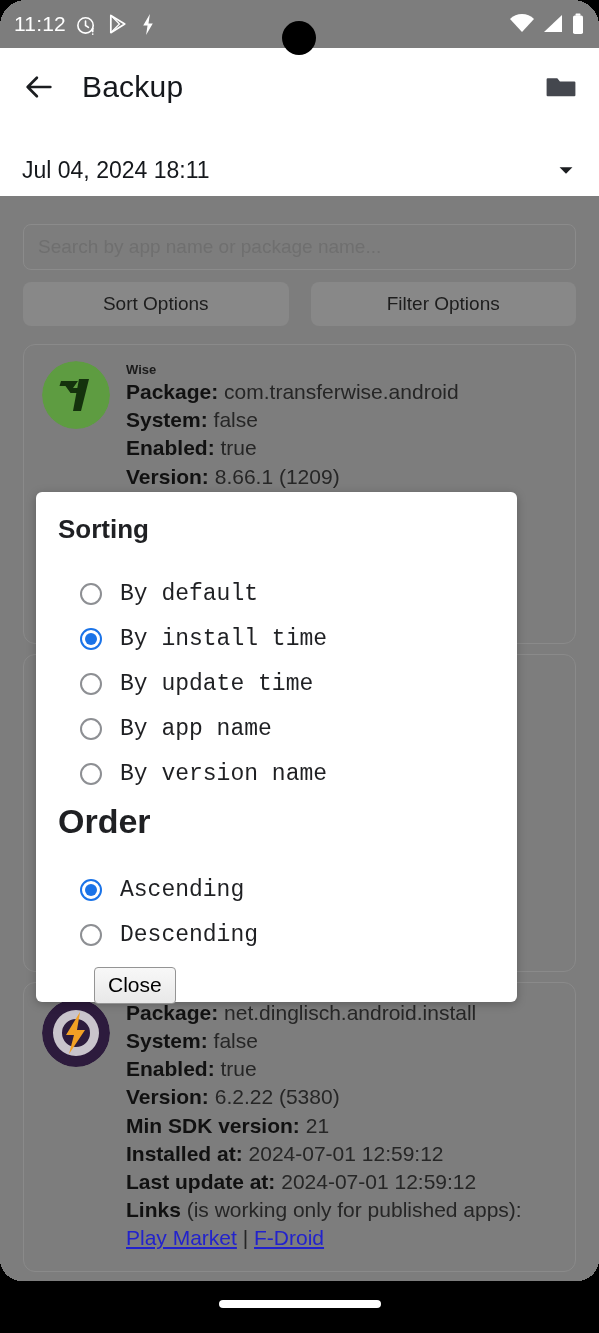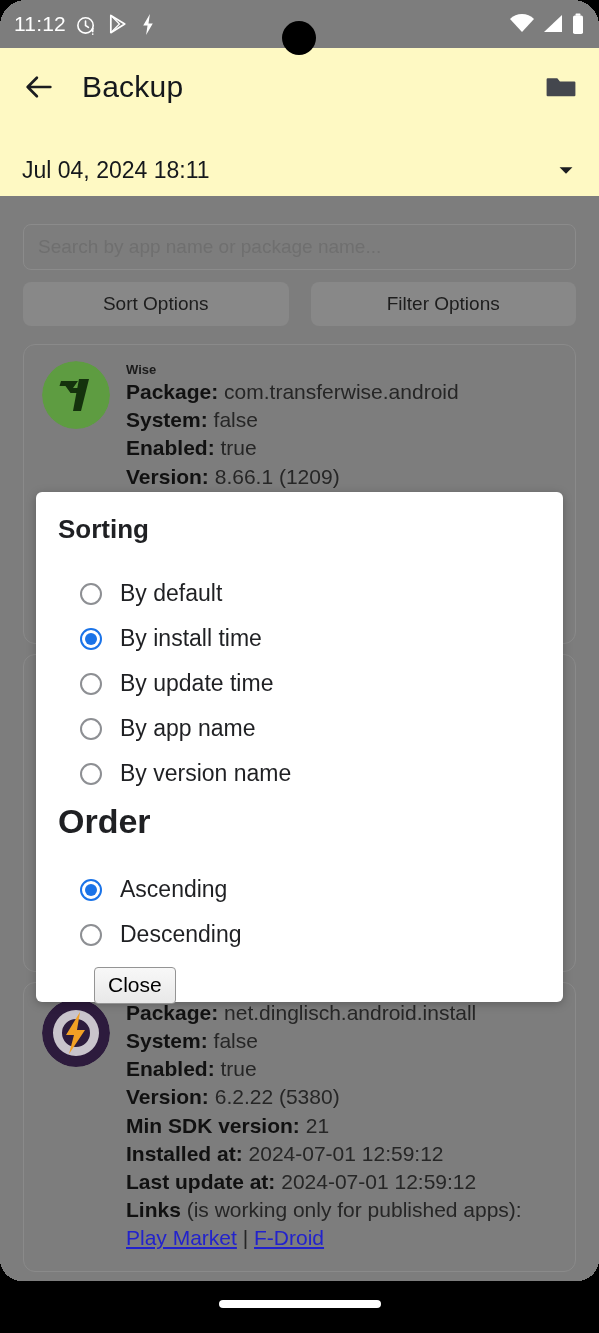--- a/index.html
+++ b/index.html
@@ -46,21 +46,21 @@
     width: 26px; height: 26px; background: #000;
     pointer-events: none;
   }
   .corner.tl { top:0; left:0; border-radius: 0; -webkit-mask: radial-gradient(circle 26px at 26px 26px, transparent 0 26px, #000 26px); mask: radial-gradient(circle 26px at 26px 26px, transparent 0 26px, #000 26px); }
   .corner.tr { top:0; right:0; -webkit-mask: radial-gradient(circle 26px at 0px 26px, transparent 0 26px, #000 26px); mask: radial-gradient(circle 26px at 0px 26px, transparent 0 26px, #000 26px); }
 
   
   #appheader {
     position: absolute; top: 48px; left: 0;
     width: 599px; height: 148px;
-    background: #fef9c3;
+    background: #ffffff;
     z-index: 10;
   }
   #toolbar {
     position: absolute; top: 0; left: 0;
     width: 599px; height: 78px;
     display: flex; align-items: center;
     padding: 0 22px;
   }
   #back-arrow { width: 34px; height: 34px; flex: 0 0 auto; }
   #page-title {
@@ -130,38 +130,38 @@
   .kv { font-size: 21px; color: #262626; line-height: 1.34; white-space: nowrap; }
   .kv b { font-weight: bold; color: #111; }
   .links a { color: #2222cc; text-decoration: underline; }
   .links { font-size: 21px; color: #262626; line-height: 1.34; }
   .tasker-rows { padding-left: 0; }
 
   
   #dialog {
     position: absolute;
     left: 36px; top: 492px;
-    width: 527px; height: 510px;
+    width: 481px; height: 510px;
     background: #ffffff;
     border-radius: 6px;
     z-index: 25;
     padding: 22px 0 0 0;
     box-shadow: 0 2px 10px rgba(0,0,0,.25);
   }
   #dialog-title {
     font-size: 26px; font-weight: bold; color: #1f2023;
     padding: 0 22px; margin-bottom: 26px;
   }
   .radio-group { padding: 0 0 0 22px; }
   .radio-row {
     display: flex; align-items: center;
     height: 45px;
   }
   .radio-row .rlabel {
-    font-size: 23px; color: #1f2023; margin-left: 18px;
+    font-size: 23px; color: #1f2023; margin-left: 18px; font-family: Liberation Mono, monospace;
   }
   .rad {
     width: 22px; height: 22px; border-radius: 50%;
     border: 2px solid #8d8f93;
     background: #fff;
     flex: 0 0 auto;
     position: relative;
     margin-left: 22px;
   }
   .rad.on { border-color: #1a73e8; }

